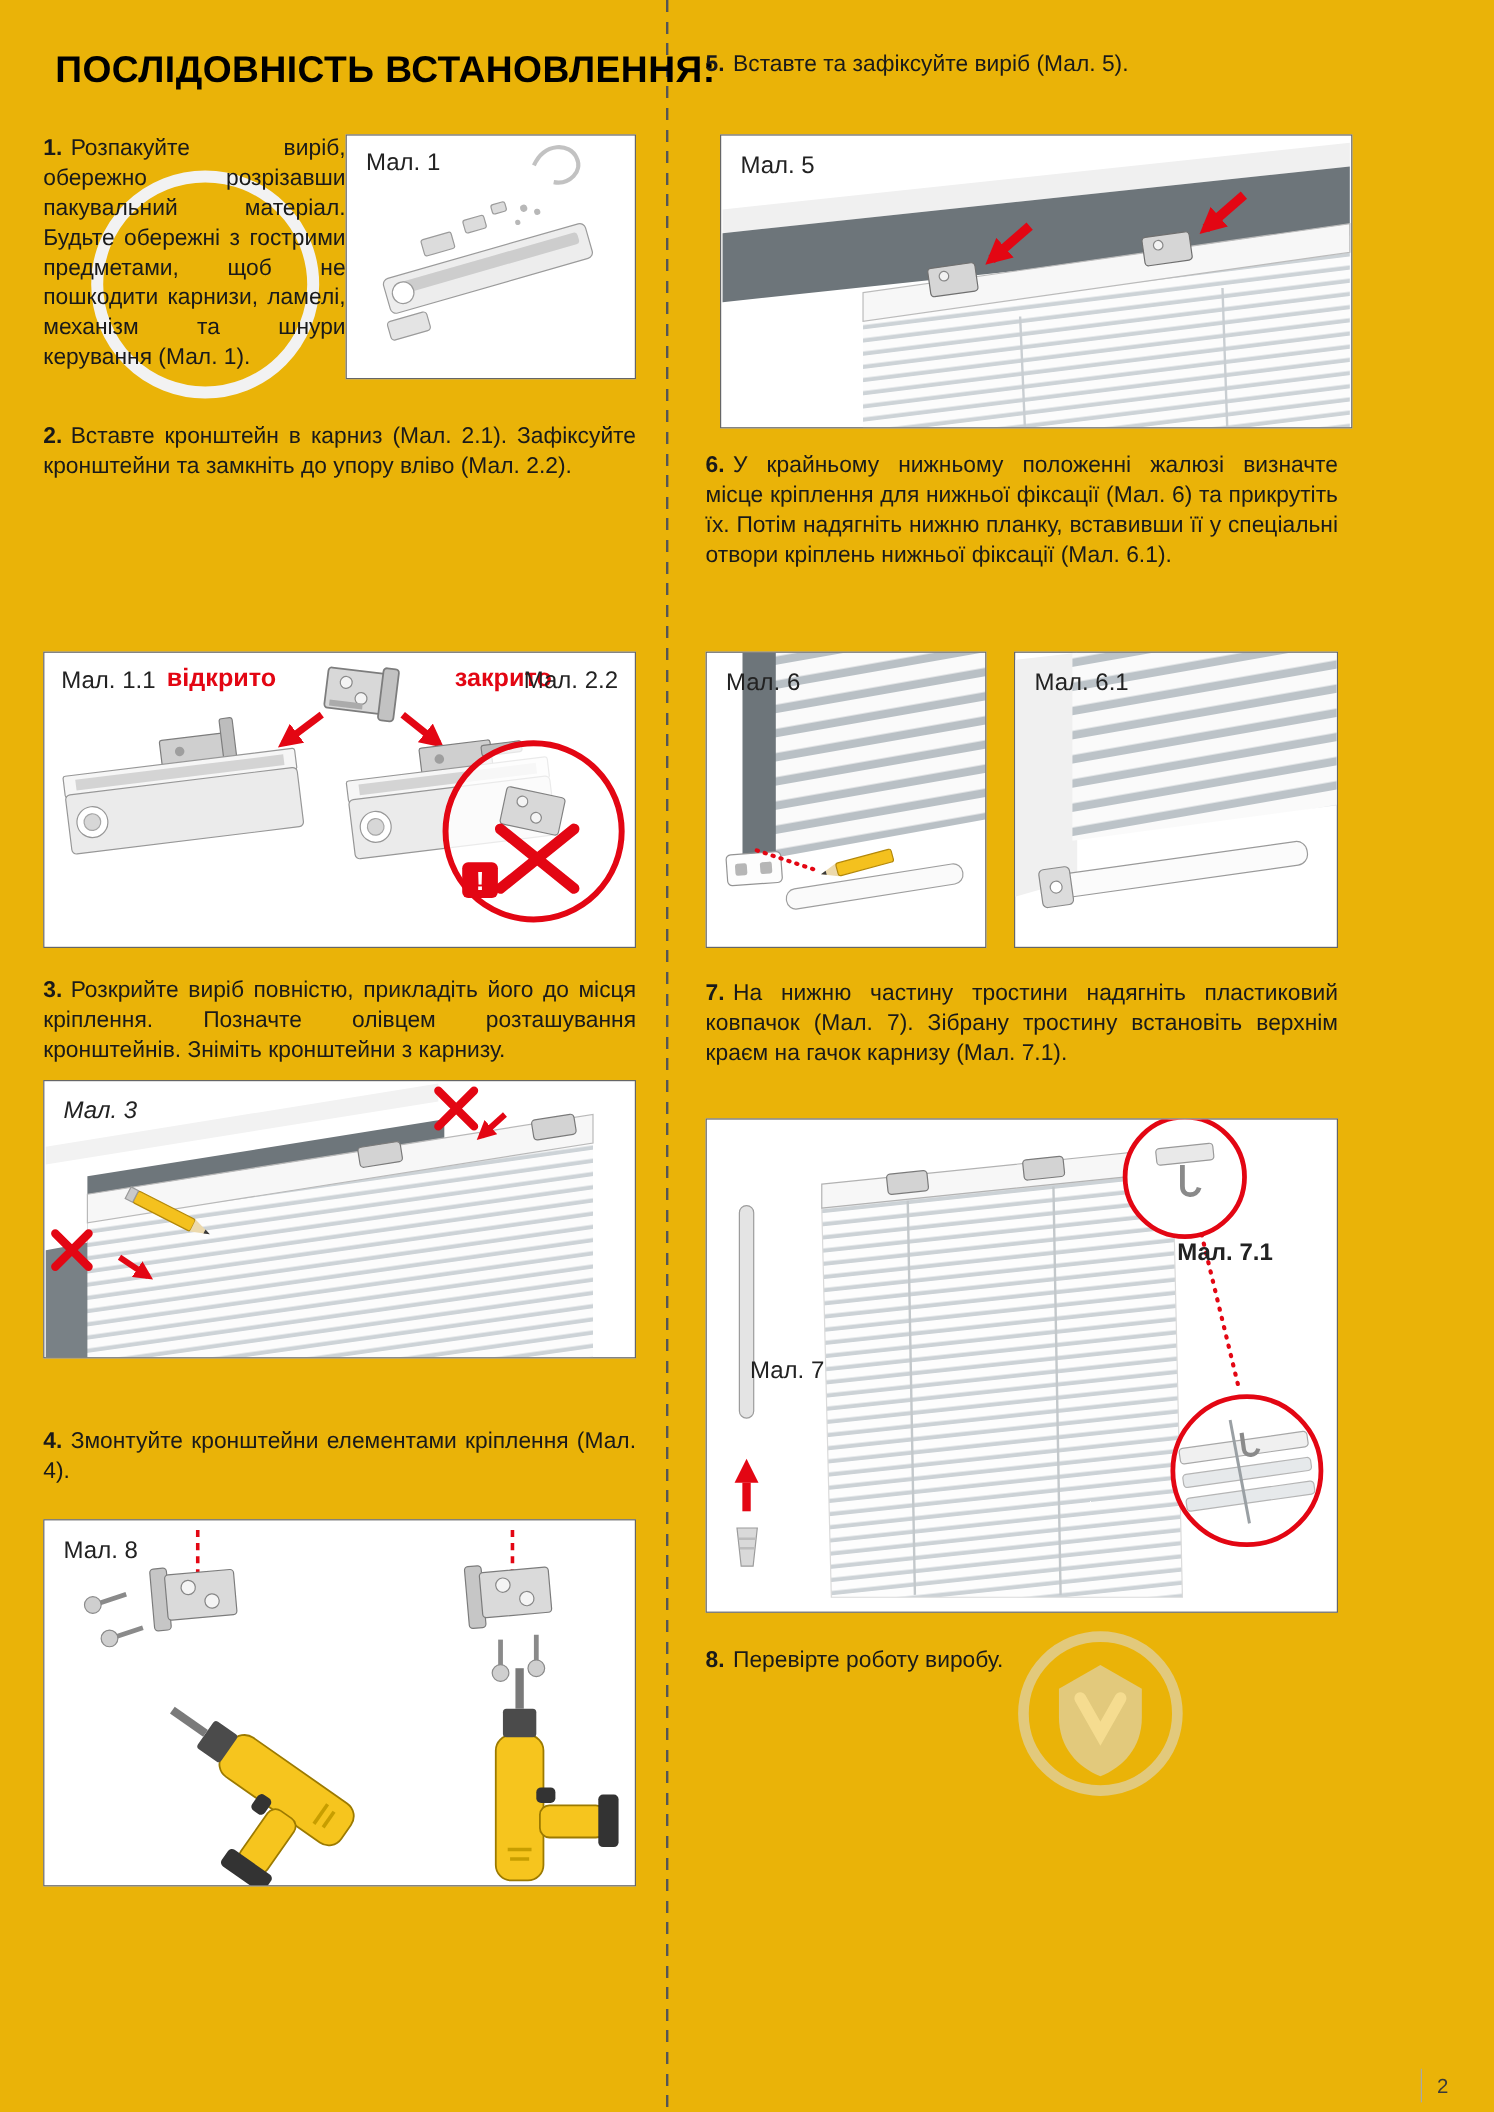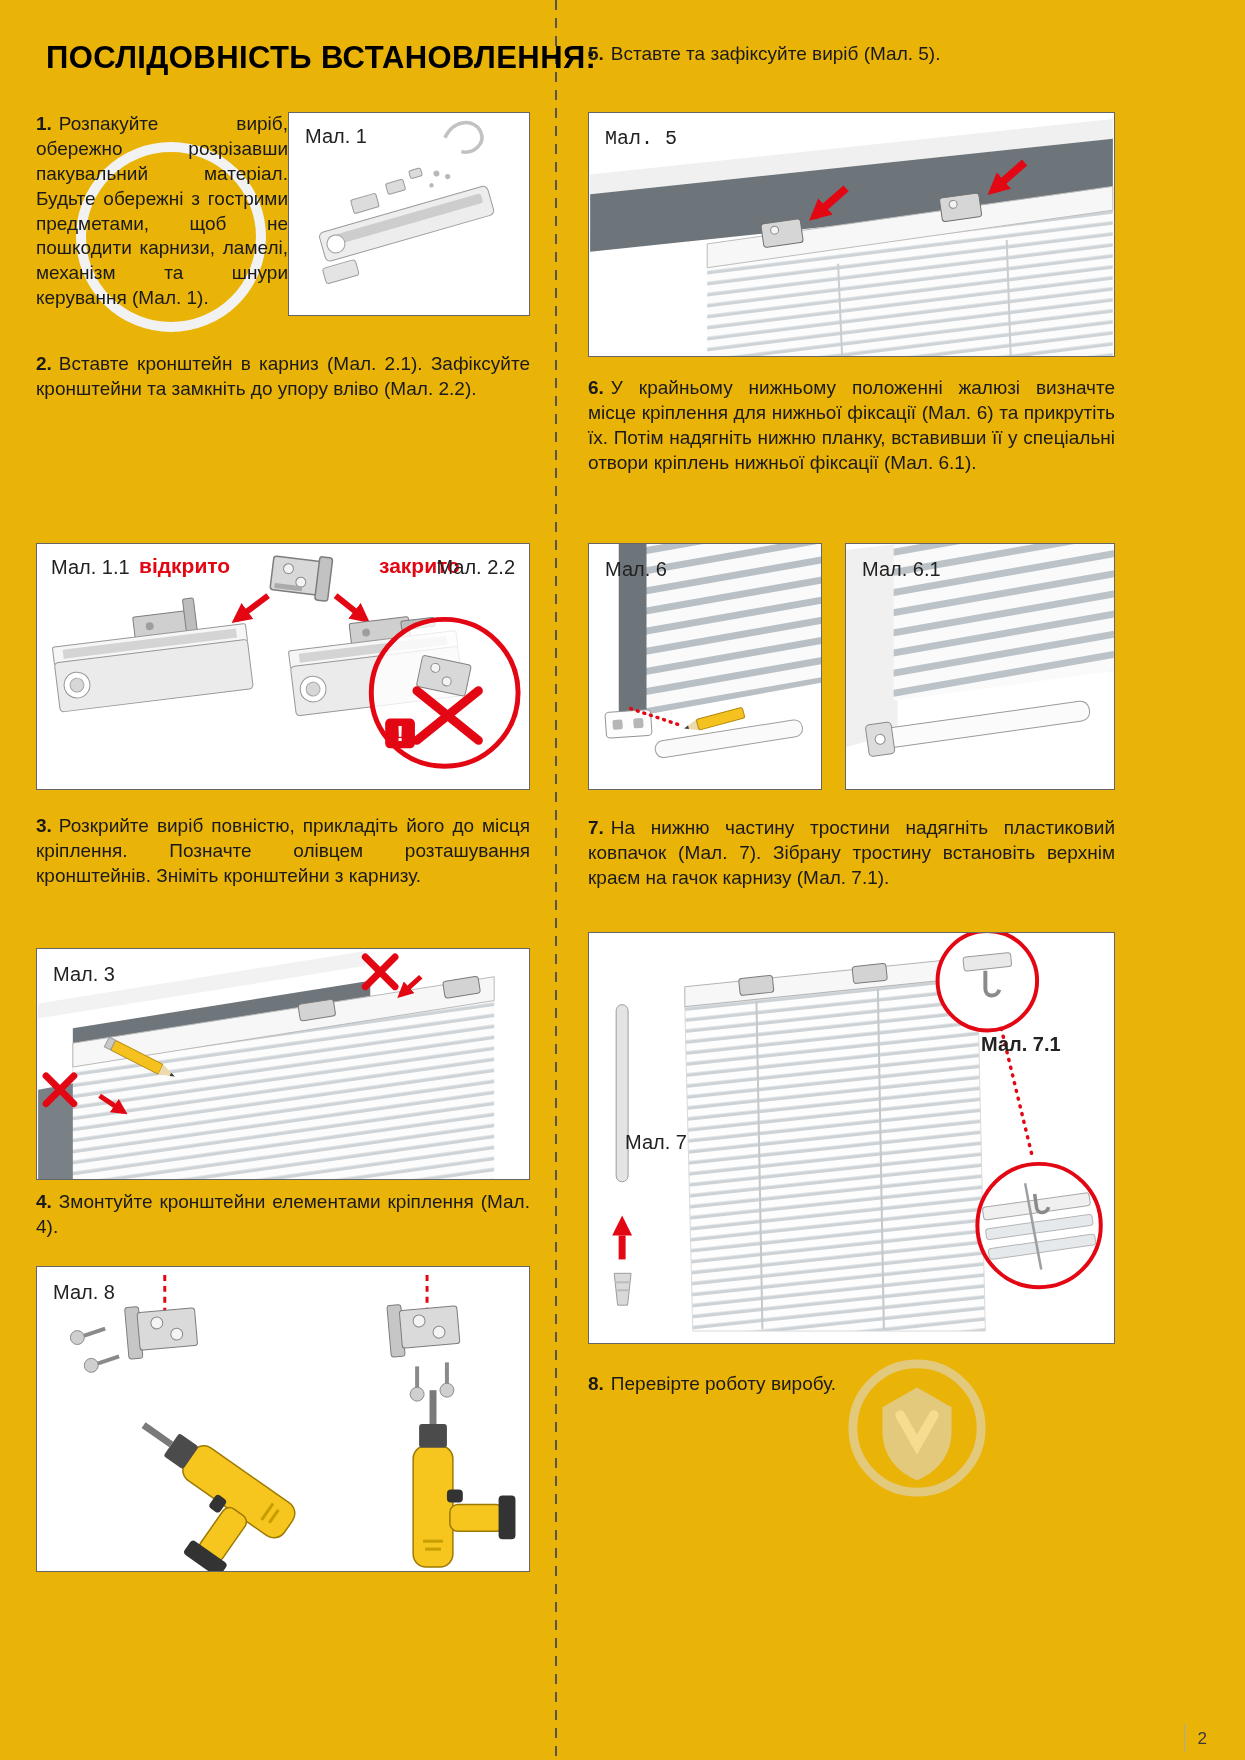--- a/index.html
+++ b/index.html
@@ -115,21 +115,21 @@
         <rect x="350" y="176" width="30" height="30" rx="5" fill="#e30613"></rect>
         <text x="365" y="199" text-anchor="middle" font-size="22" font-weight="bold" fill="#ffffff">!</text>
       </g>
     </svg>
   </div>
 
   <p class="step abs" style="left:36px; top:814px; width:494px;">
     <b class="num">3.</b><span>Розкрийте виріб повністю, прикладіть його до місця кріплення. Позначте олівцем розташування кронштейнів. Зніміть кронштейни з карнизу.</span>
   </p>
 
-  <div class="figbox" style="left:36px; top:948px; width:494px; height:232px;">
+  <div class="figbox" style="left:36px; top:900px; width:494px; height:232px;font-style:italic;">
     <span class="figlabel" style="left:16px; top:14px;">Мал. 3</span>
     <svg viewBox="0 0 494 232">
       <defs>
         <pattern id="p3" width="16" height="11" patternUnits="userSpaceOnUse" patternTransform="rotate(-8)">
           <rect width="16" height="11" fill="#fcfcfc"></rect>
           <rect y="7.5" width="16" height="3.5" fill="#cdd3d7"></rect>
         </pattern>
         <marker id="ah3" markerWidth="16" markerHeight="16" refX="11" refY="8" orient="auto" markerUnits="userSpaceOnUse">
           <path d="M0 0 L16 8 L0 16 Z" fill="#e30613"></path>
         </marker>
@@ -217,21 +217,21 @@
         <line x1="-40" y1="-8" x2="-40" y2="8" stroke="#c79e00" stroke-width="3"></line>
         <line x1="-32" y1="-10" x2="-32" y2="10" stroke="#c79e00" stroke-width="3"></line>
       </g>
     </svg>
   </div>
 
   <p class="step abs" style="left:588px; top:42px; width:527px;">
     <b class="num">5.</b><span>Вставте та зафіксуйте виріб (Мал. 5).</span>
   </p>
 
-  <div class="figbox" style="left:588px; top:112px; width:527px; height:245px;font-family:Liberation Mono, monospace;">
+  <div class="figbox" style="left:600px; top:112px; width:527px; height:245px;">
     <span class="figlabel" style="left:16px; top:14px;">Мал. 5</span>
     <svg viewBox="0 0 527 245">
       <defs>
         <pattern id="p5" width="16" height="11" patternUnits="userSpaceOnUse" patternTransform="rotate(-7)">
           <rect width="16" height="11" fill="#fcfcfc"></rect>
           <rect y="7.5" width="16" height="3.5" fill="#cdd3d7"></rect>
         </pattern>
         <marker id="ah5" markerWidth="22" markerHeight="22" refX="15" refY="11" orient="auto" markerUnits="userSpaceOnUse">
           <path d="M0 0 L22 11 L0 22 Z" fill="#e30613"></path>
         </marker>

